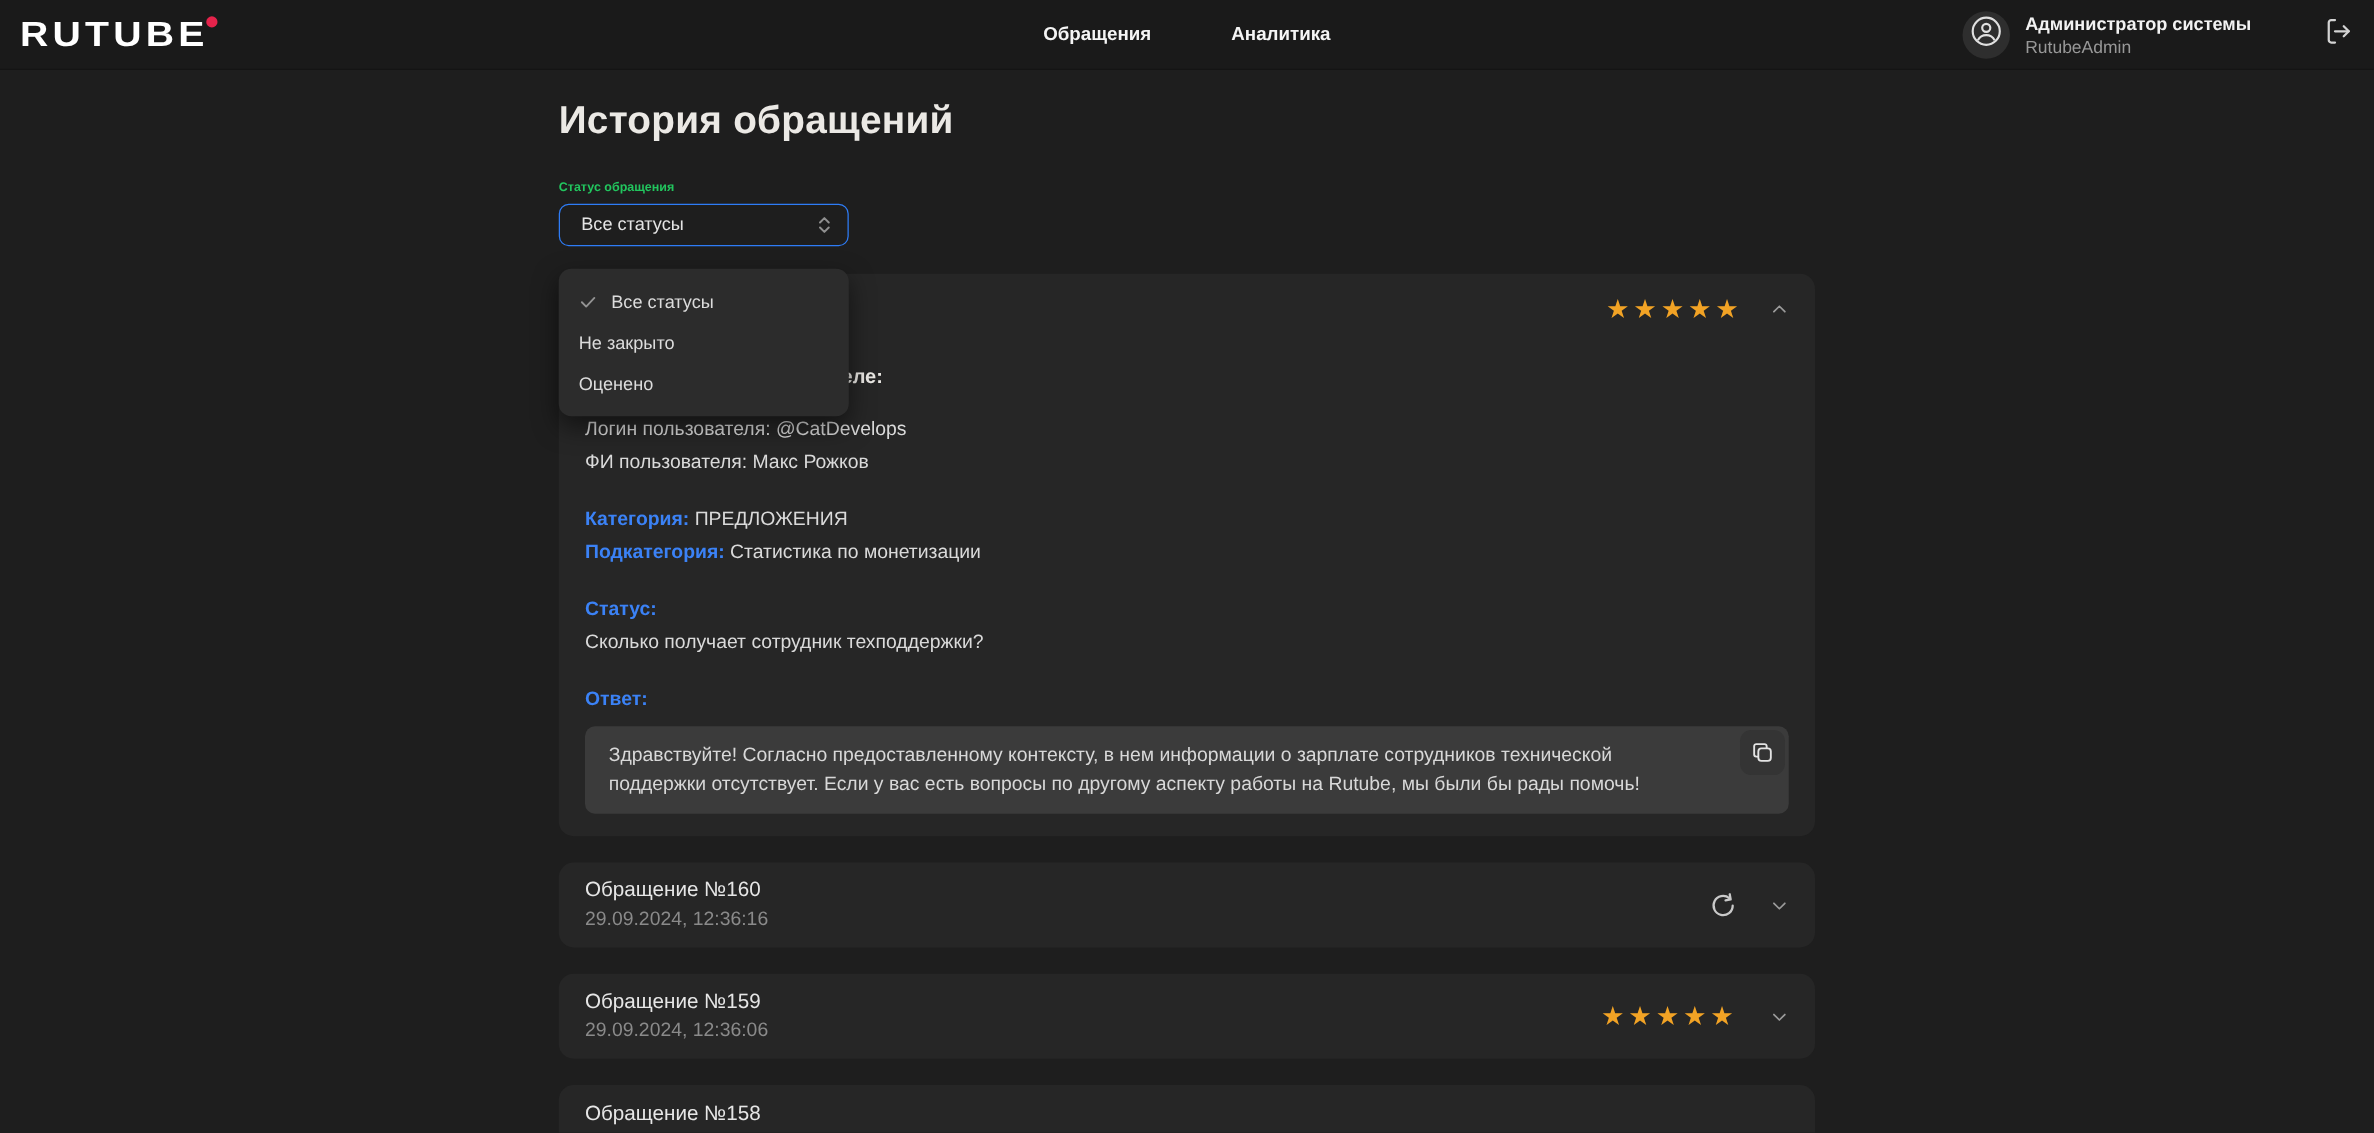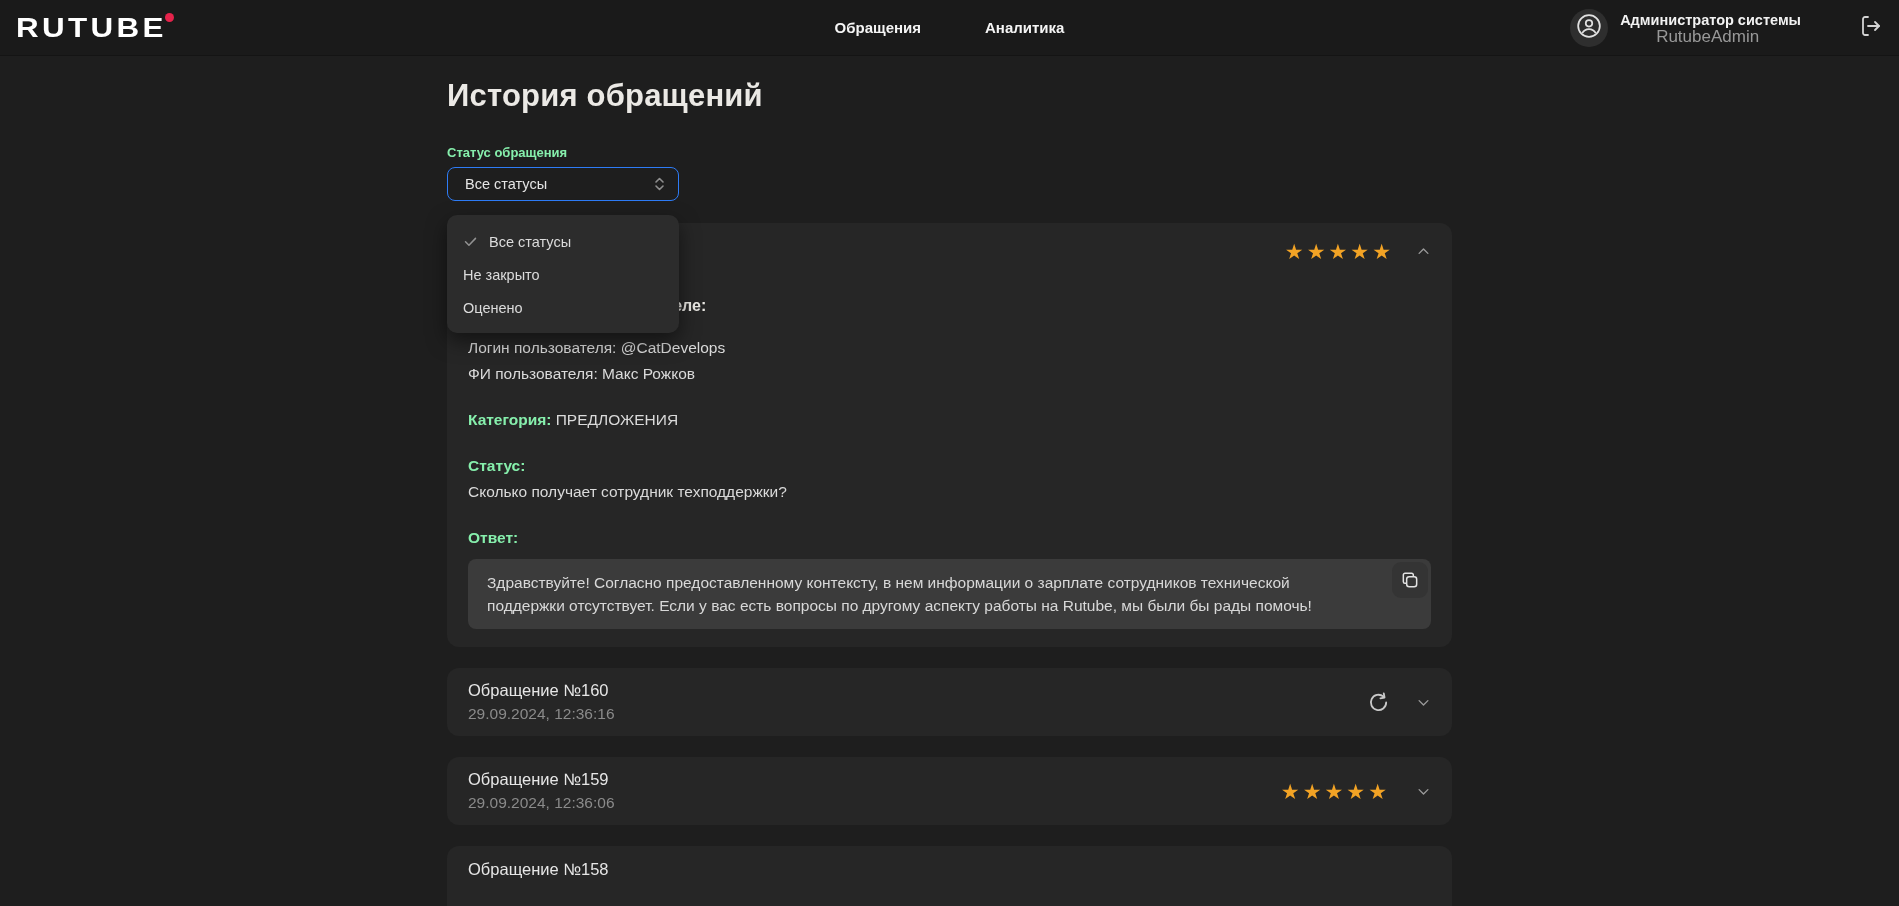--- a/index.html
+++ b/index.html
@@ -25,29 +25,29 @@
   .nav { position:absolute; left:50%; transform:translateX(-50%); display:flex; gap:64px; }
   .nav-item { color:#f5f5f5; font-weight:700; font-size:15px; cursor:pointer; }
 
   .user-cluster { margin-left:auto; display:flex; align-items:center; }
   .avatar {
     width:38px; height:38px; border-radius:50%; background:#2e2e2e;
     display:flex; align-items:center; justify-content:center; color:#e0e0e0;
   }
   .user-texts { margin-left:12px; }
   .user-name { font-size:14.5px; font-weight:700; color:#f2f2f2; line-height:18px; }
-  .user-login { font-size:17px; color:#989898; line-height:16px;margin-left:36px; }
+  .user-login { font-size:14px; color:#989898; line-height:16px; }
   .logout-btn { margin-left:58px; color:#d3d3d3; cursor:pointer; display:flex; align-items:center; }
 
   
   .container { width:1005px; margin:0 auto; }
   .page-title { margin-top:22px; font-size:31px; font-weight:700; color:#ebe9e5; letter-spacing:.2px; }
 
   .filter { margin-top:31px; position:relative; }
-  .filter-label { font-size:13px; font-weight:600; color:#86efac; margin-bottom:7px; }
+  .filter-label { font-size:10px; font-weight:600; color:#22c55e; margin-bottom:7px; }
   .select-box {
     width:232px; height:34px; border:1px solid #2E7CF6; border-radius:8px;
     background:#1e1e1e; display:flex; align-items:center; justify-content:space-between;
     padding:0 13px 0 17px; cursor:pointer;
   }
   .select-value { font-size:14.5px; color:#e4e4e4; }
   .select-updown { color:#8f8f8f; display:flex; }
 
   .dropdown {
     position:absolute; top:70px; left:0; width:232px; z-index:10;
@@ -65,21 +65,21 @@
   .card { background:#262626; border-radius:12px; }
 
   .card.expanded { padding:16px 21px 18px; }
   .card-head { display:flex; align-items:center; justify-content:flex-end; gap:22px; min-height:24px; }
   .stars { font-size:21px; letter-spacing:3px; color:#F2A325; line-height:1; cursor:pointer; white-space:nowrap; }
   .chev { color:#9a9a9a; cursor:pointer; display:flex; align-items:center; }
 
   .section-heading { margin-top:34px; font-size:16px; font-weight:700; color:#e9e7e3; }
   .text-line { font-size:15.5px; color:#dadada; line-height:26px; }
   .group { margin-top:20px; }
-  .b { font-weight:700; color:#86efac; }
+  .b { font-weight:700; color:#3b82f6; }
 
   .answer-box {
     position:relative; margin-top:8px; background:#3b3b3b; border-radius:8px;
     padding:12px 64px 12px 19px; font-size:15.5px; color:#d8d8d8; line-height:23px;
   }
   .copy-btn {
     position:absolute; top:3px; right:3px; width:36px; height:36px; border-radius:9px;
     background:#343434; display:flex; align-items:center; justify-content:center;
     color:#e3e3e3; cursor:pointer;
   }
@@ -187,20 +187,24 @@
 
       <div class="group">
         <div class="text-line">Логин пользователя: @CatDevelops</div>
         <div class="text-line">ФИ пользователя: Макс Рожков</div>
       </div>
 
       <div class="group">
         <div class="text-line">
           <span class="b">Категория:</span>
           <span>ПРЕДЛОЖЕНИЯ</span>
+        </div>
+        <div class="text-line">
+          <span class="b">Подкатегория:</span>
+          <span>Статистика по монетизации</span>
         </div>
       </div>
 
       <div class="group">
         <div class="text-line b">Статус:</div>
         <div class="text-line">Сколько получает сотрудник техподдержки?</div>
       </div>
 
       <div class="group">
         <div class="text-line b">Ответ:</div>

